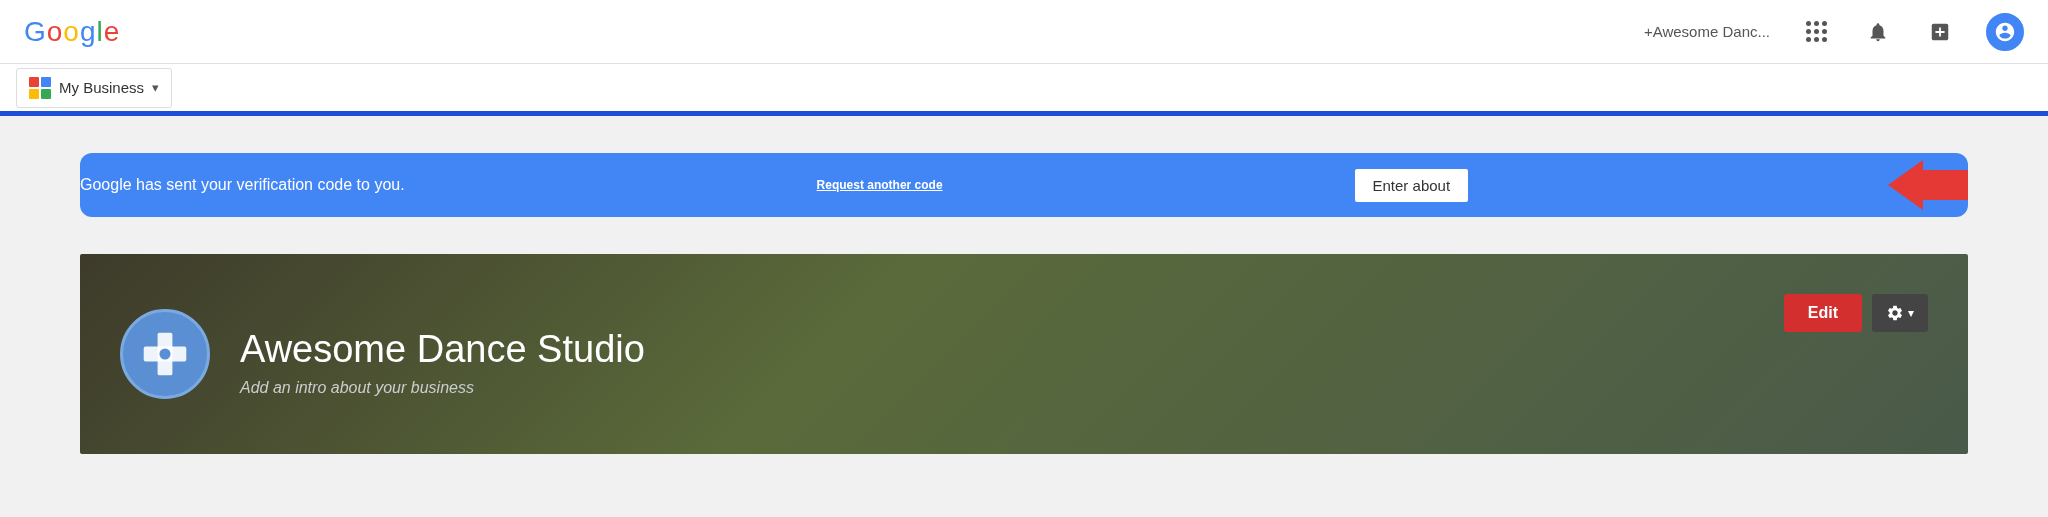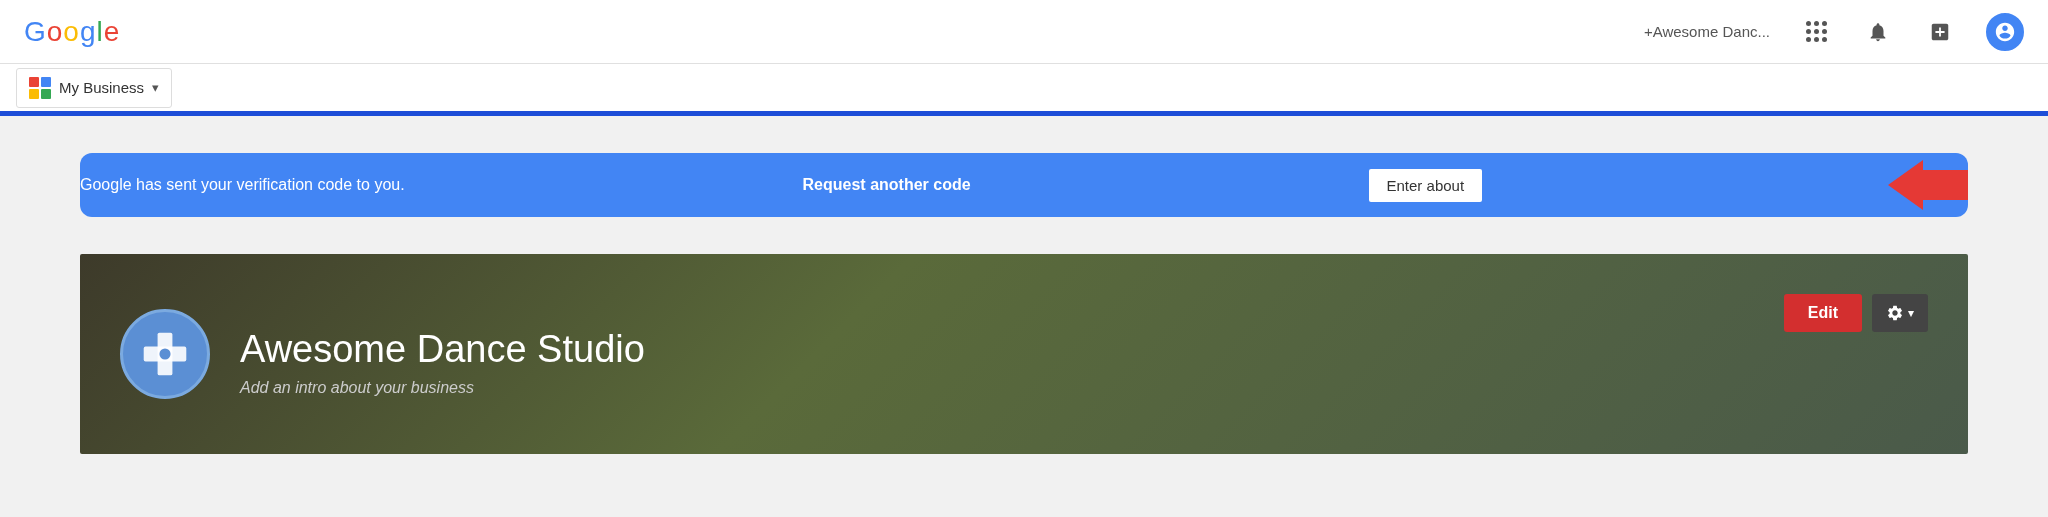--- a/index.html
+++ b/index.html
@@ -106,22 +106,23 @@
       gap: 16px;
       margin: 37px 80px;
       border-radius: 12px;
     }
     .banner-text {
       color: #fff;
       font-size: 16px;
     }
     .request-link {
       color: #fff;
-      font-size: 16px;
+      font-size: 12px;
       font-weight: bold;
+      text-decoration: underline;
       cursor: pointer;
     }
     .enter-code-btn {
       background: #fff;
       color: #333;
       border: none;
       padding: 8px 18px;
       font-size: 15px;
       font-weight: 500;
       border-radius: 2px;

